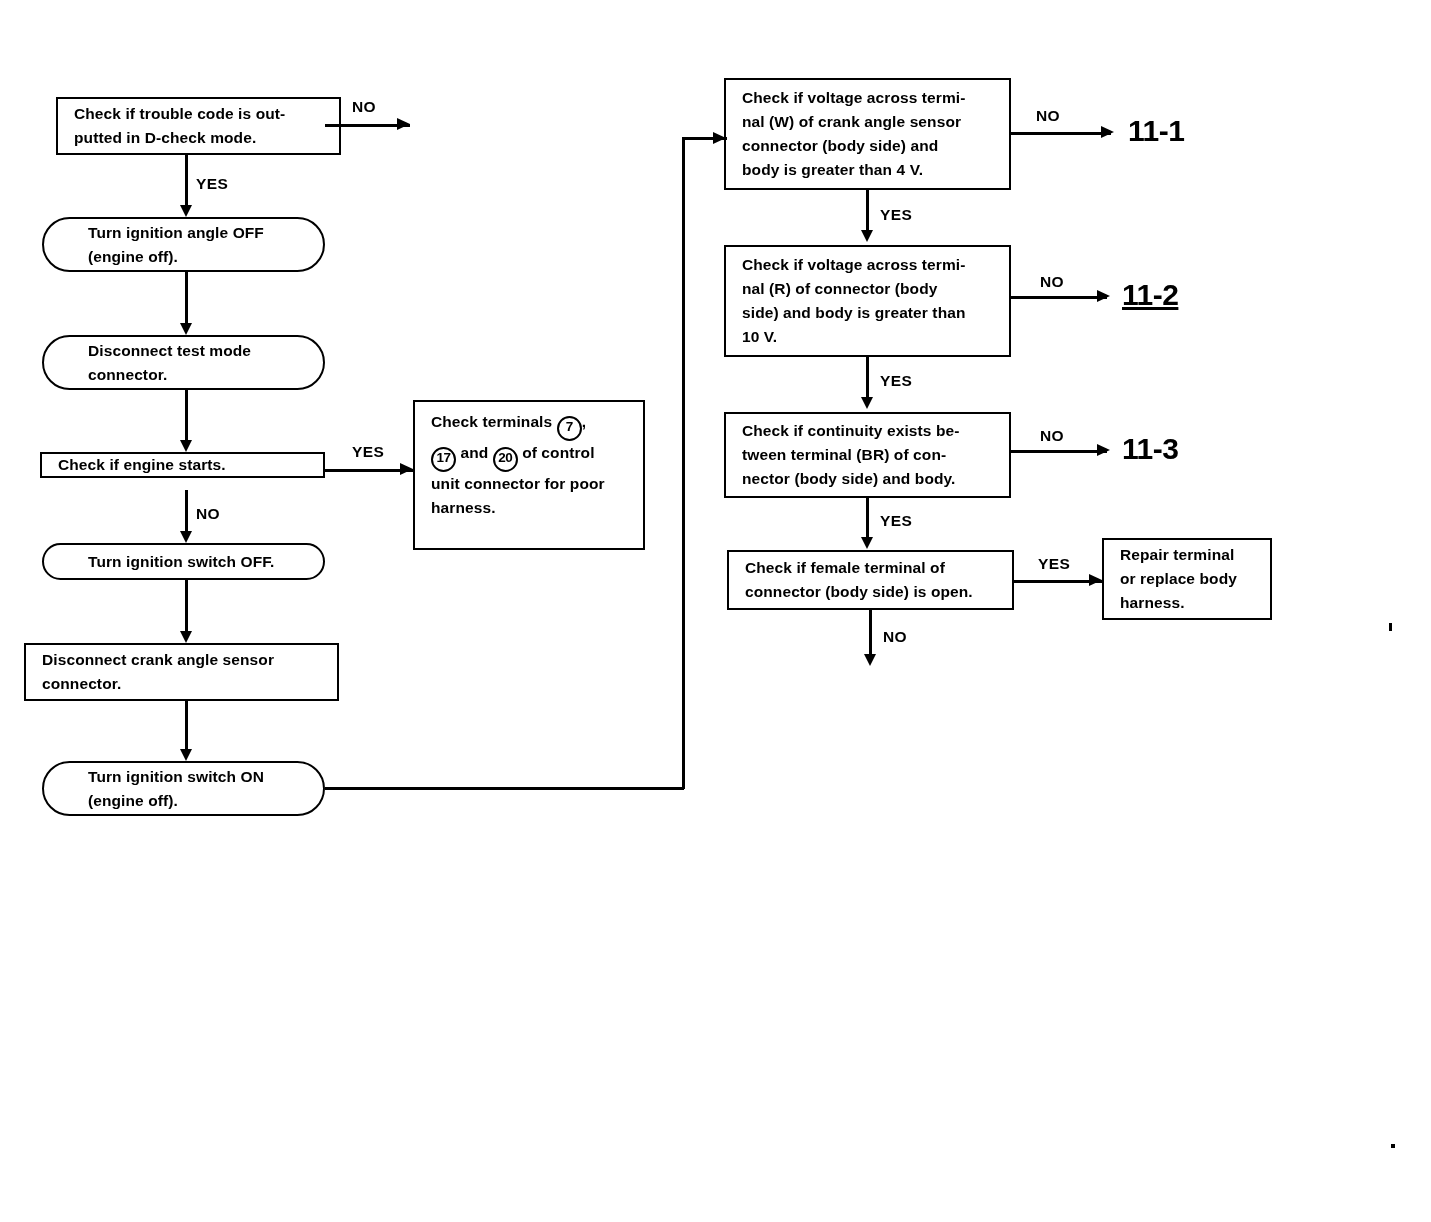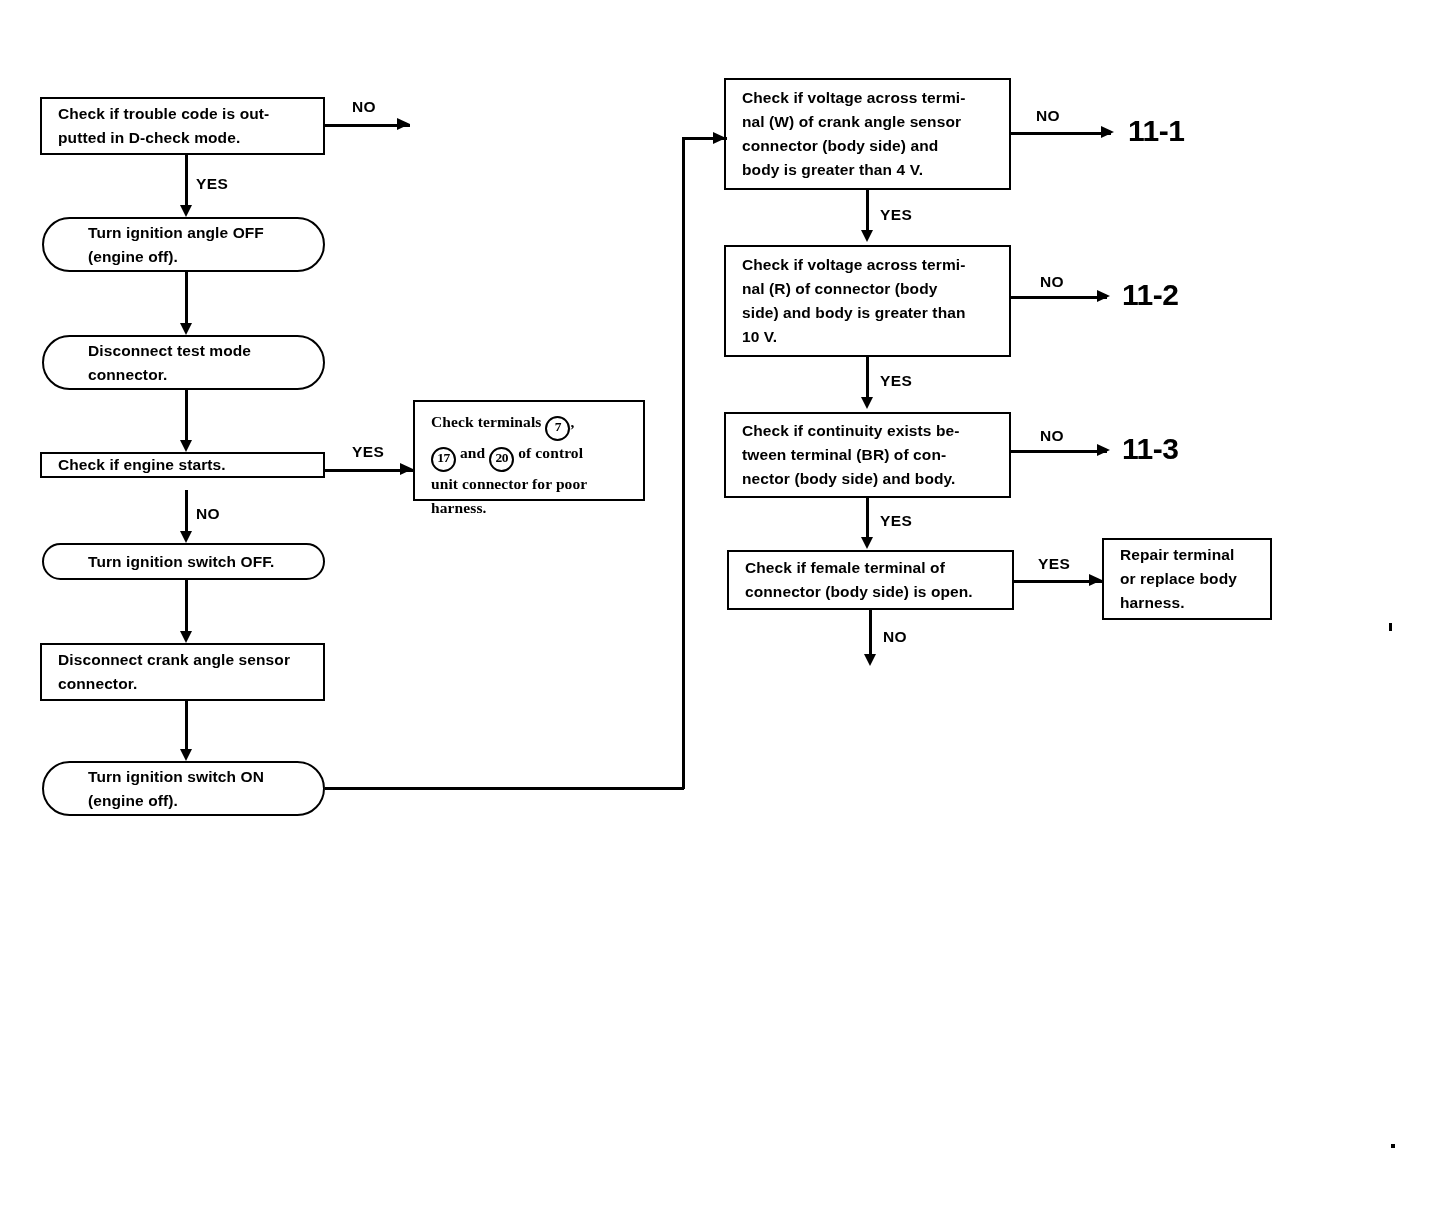--- a/index.html
+++ b/index.html
@@ -43,21 +43,21 @@
            font-size:13.5px;font-weight:bold;vertical-align:-4px;
            letter-spacing:-.5px;}
 
   .speck{position:absolute;background:#000;}
 </style>
 </head>
 <body>
 
 <div id="canvas">
 
-  <div class="node rect" style="left:40px;top:97px;width:285px;height:58px;">
+  <div class="node rect" style="left:56px;top:97px;width:285px;height:58px;">
     <div class="txt mid pad-l">Check if trouble code is out-
 putted in D-check mode.</div>
   </div>
 
   <div class="node pill" style="left:42px;top:217px;width:283px;height:55px;">
     <div class="txt mid pad-pill">Turn ignition angle OFF
 (engine off).</div>
   </div>
 
   <div class="node pill" style="left:42px;top:335px;width:283px;height:55px;">
@@ -66,32 +66,32 @@
   </div>
 
   <div class="node rect" style="left:40px;top:452px;width:285px;height:26px;">
     <div class="txt mid pad-l">Check if engine starts.</div>
   </div>
 
   <div class="node pill" style="left:42px;top:543px;width:283px;height:37px;">
     <div class="txt mid pad-pill">Turn ignition switch OFF.</div>
   </div>
 
-  <div class="node rect" style="left:40px;top:643px;width:285px;height:58px;">
+  <div class="node rect" style="left:24px;top:643px;width:315px;height:58px;">
     <div class="txt mid pad-l">Disconnect crank angle sensor
 connector.</div>
   </div>
 
   <div class="node pill" style="left:42px;top:761px;width:283px;height:55px;">
     <div class="txt mid pad-pill">Turn ignition switch ON
 (engine off).</div>
   </div>
 
 
-  <div class="node rect" style="left:413px;top:400px;width:232px;height:101px;font-family:Liberation Serif, serif;">
+  <div class="node rect" style="left:413px;top:400px;width:232px;height:150px;">
     <div class="txt top pad-l" style="white-space:normal;">
       <span>Check terminals</span>
       <span class="circnum">7</span><span>,</span><br>
       <span class="circnum">17</span>
       <span>and</span>
       <span class="circnum">20</span>
       <span>of control</span><br>
       <span>unit connector for poor</span><br>
       <span>harness.</span>
     </div>
@@ -123,21 +123,21 @@
   </div>
 
 
   <div class="node rect" style="left:1102px;top:538px;width:170px;height:82px;">
     <div class="txt mid pad-l">Repair terminal
 or replace body
 harness.</div>
   </div>
 
   <div class="ref" style="left:1128px;top:114px;">11-1</div>
-  <div class="ref" style="left:1122px;top:278px;">11-2</div>
+  <div class="ref" style="left:1122px;top:278px;text-decoration:underline;">11-2</div>
   <div class="ref" style="left:1122px;top:432px;">11-3</div>
 
   <div class="ln h" style="left:325px;top:124px;width:85px;"></div>
   <div class="arw arw-r" style="left:397px;top:118px;"></div>
   <div class="elbl" style="left:352px;top:98px;">NO</div>
 
   <div class="ln v" style="left:185px;top:155px;height:56px;"></div>
   <div class="arw arw-d" style="left:179.5px;top:205px;"></div>
   <div class="elbl" style="left:196px;top:175px;">YES</div>
 

